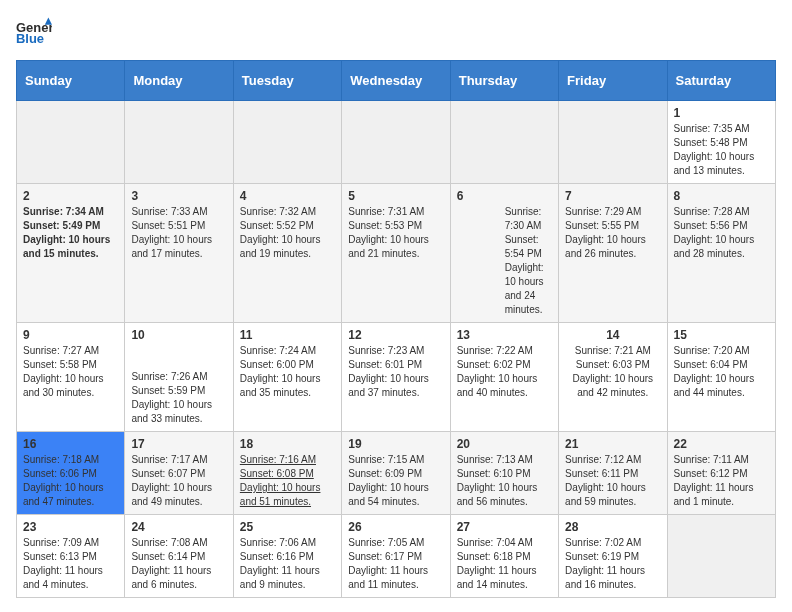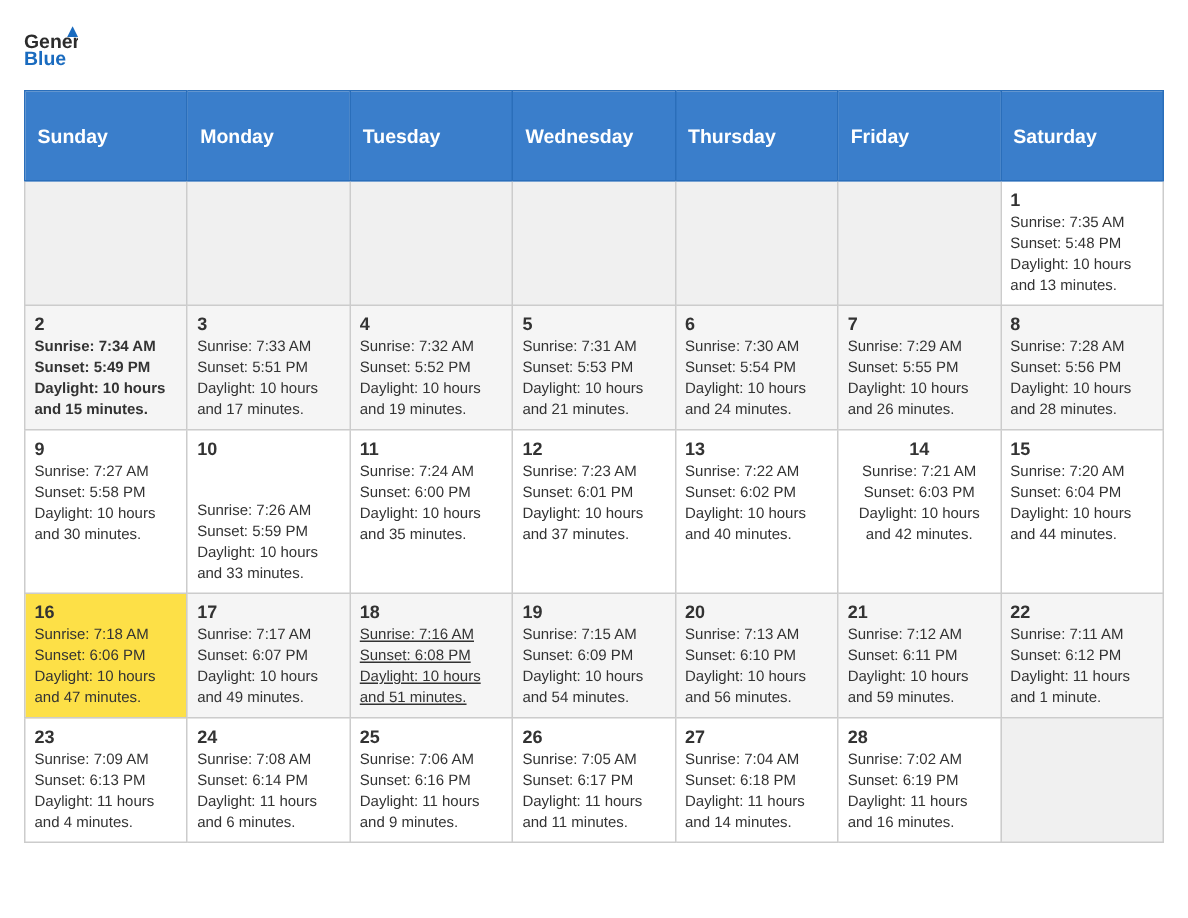--- a/index.html
+++ b/index.html
@@ -42,21 +42,21 @@
     .calendar {
       width: 100%;
       border-collapse: collapse;
       border: 1px solid #ccc;
     }
     .calendar th {
       background-color: #3a7ecb;
       color: #fff;
       font-size: 13px;
       font-weight: bold;
-      padding: 22px 8px;
+      padding: 12px 8px;
       text-align: left;
       border: 1px solid #2a6eba;
     }
     .calendar td {
       width: calc(100% / 7);
       vertical-align: top;
       padding: 5px 6px;
       border: 1px solid #ccc;
       font-size: 10.5px;
       color: #333;
@@ -149,21 +149,21 @@
 Daylight: 10 hours and 19 minutes.</div>
         </td>
         <td style="background: rgb(245, 245, 245);">
           <span class="day-num">5</span>
           <div class="day-info" style="white-space: pre-line;">Sunrise: 7:31 AM
 Sunset: 5:53 PM
 Daylight: 10 hours and 21 minutes.</div>
         </td>
         <td style="background: rgb(245, 245, 245);">
           <span class="day-num">6</span>
-          <div class="day-info" style="white-space: pre-line;">Sunrise: 7:30 AM
+          <div class="day-info" style="white-space: pre-line; margin-left: 48px;">Sunrise: 7:30 AM
 Sunset: 5:54 PM
 Daylight: 10 hours and 24 minutes.</div>
         </td>
         <td style="background: rgb(245, 245, 245);">
           <span class="day-num">7</span>
           <div class="day-info" style="white-space: pre-line;">Sunrise: 7:29 AM
 Sunset: 5:55 PM
 Daylight: 10 hours and 26 minutes.</div>
         </td>
         <td style="background: rgb(245, 245, 245);">
@@ -211,21 +211,21 @@
 Daylight: 10 hours and 42 minutes.</div>
         </td>
         <td style="background: rgb(255, 255, 255);">
           <span class="day-num">15</span>
           <div class="day-info" style="white-space: pre-line;">Sunrise: 7:20 AM
 Sunset: 6:04 PM
 Daylight: 10 hours and 44 minutes.</div>
         </td>
       </tr>
       <tr>
-        <td style="background: #fde047;">
+        <td style="background: #3b82f6;">
           <span class="day-num">16</span>
           <div class="day-info" style="white-space: pre-line;">Sunrise: 7:18 AM
 Sunset: 6:06 PM
 Daylight: 10 hours and 47 minutes.</div>
         </td>
         <td style="background: rgb(245, 245, 245);">
           <span class="day-num">17</span>
           <div class="day-info" style="white-space: pre-line;">Sunrise: 7:17 AM
 Sunset: 6:07 PM
 Daylight: 10 hours and 49 minutes.</div>

